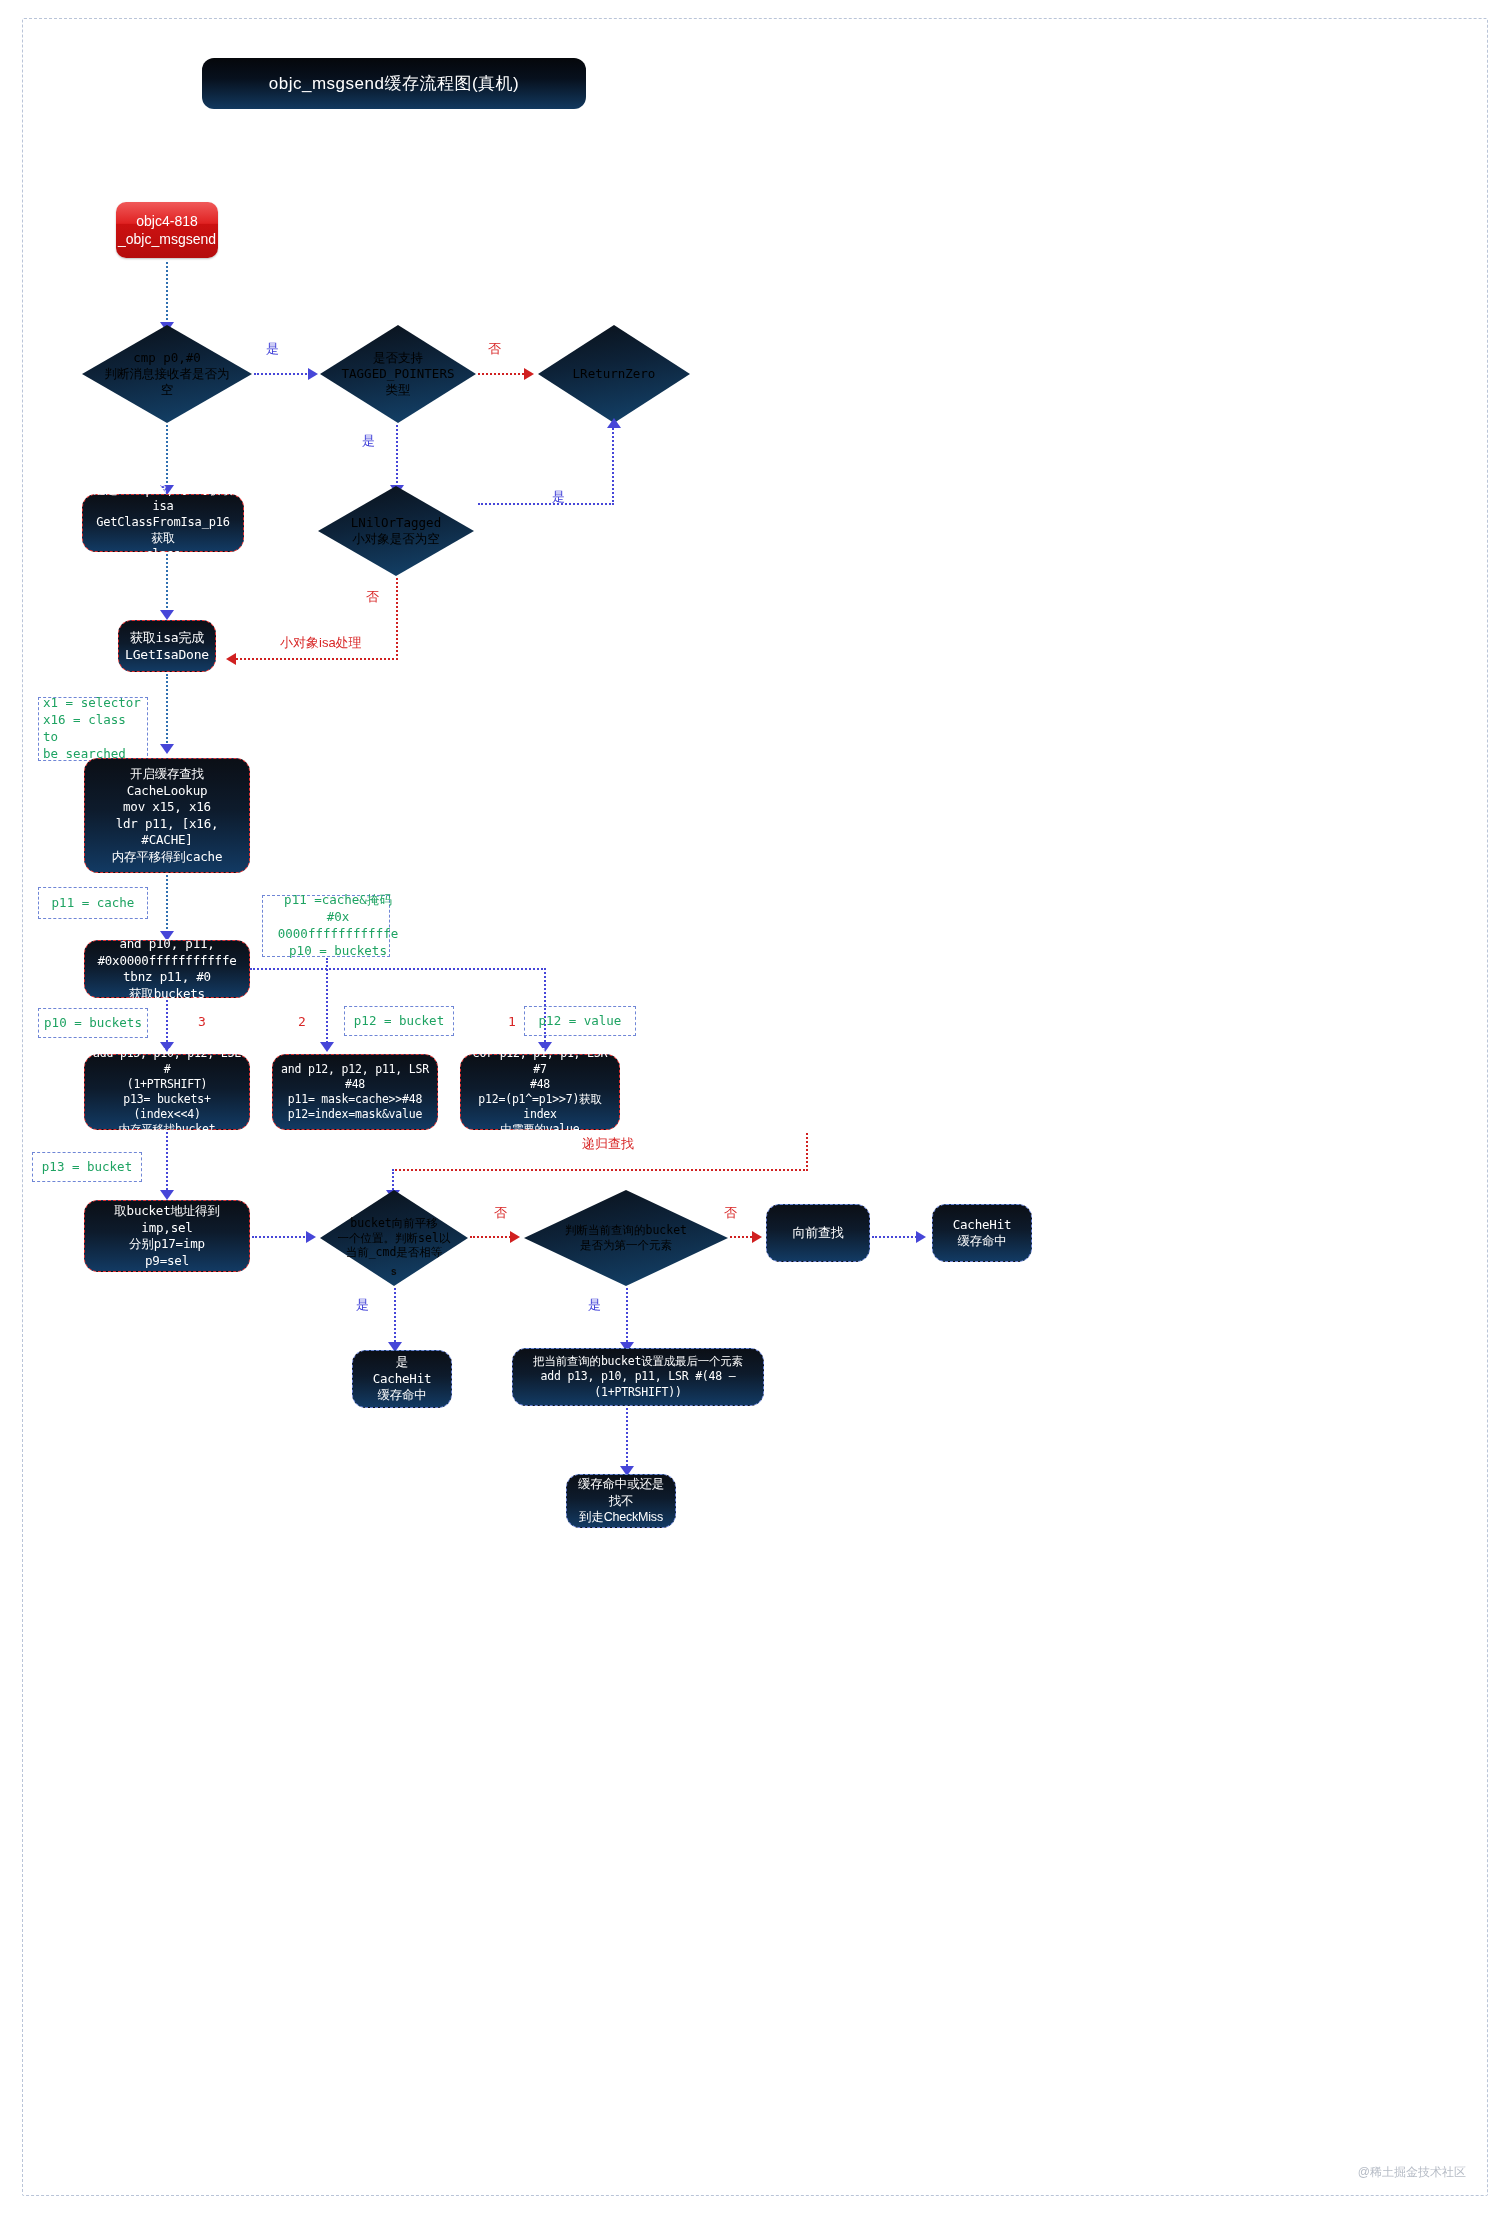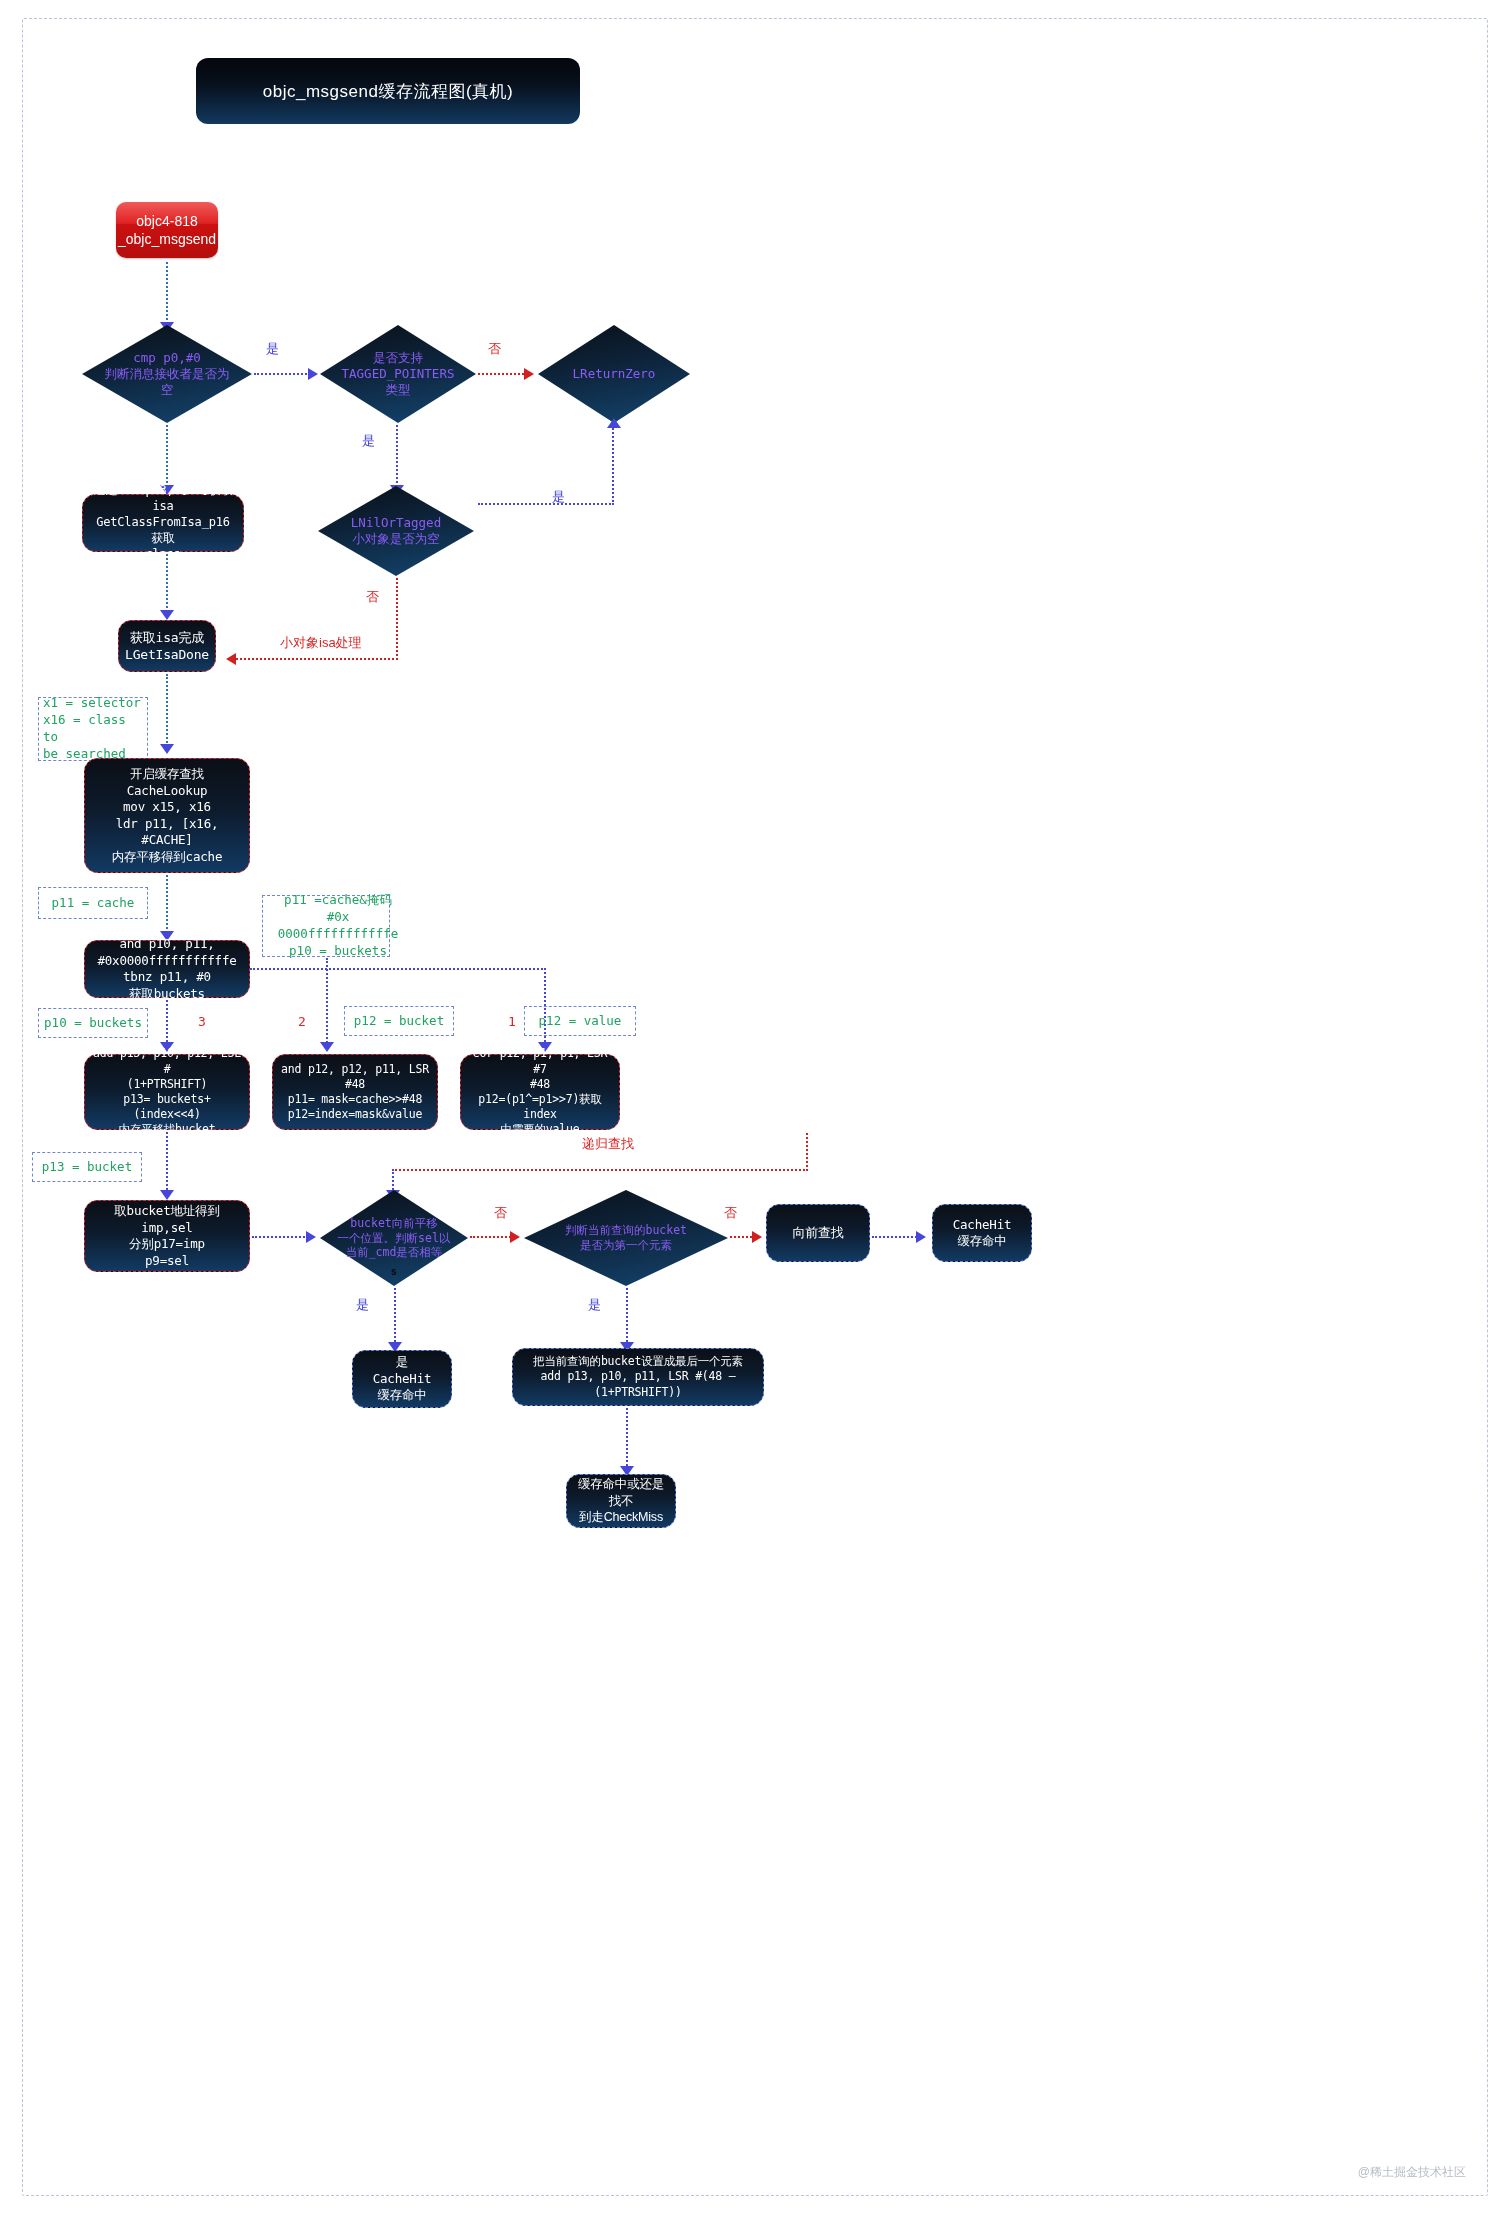--- a/index.html
+++ b/index.html
@@ -55,21 +55,21 @@
   .diamond{
     position:absolute;
     display:flex;align-items:center;justify-content:center;
   }
   .diamond .dshape{
     position:absolute;inset:0;
     background:linear-gradient(170deg,#0a1018 0%, #0d2238 40%, #14456f 100%);
     clip-path:polygon(50% 0%, 100% 50%, 50% 100%, 0% 50%);
   }
   .diamond .dtext{
-    position:relative;z-index:2;color:#8b5cf6;text-align:center;
+    position:relative;z-index:2;color:#000000;text-align:center;
     white-space:pre-line;line-height:1.3;
     font-family:"DejaVu Sans Mono", monospace;font-size:12.5px;
     padding:0 6px;
   }
 
   
   .note{
     position:absolute;box-sizing:border-box;
     border:1px dashed #6f86d6;
     display:flex;align-items:center;justify-content:center;
@@ -108,21 +108,21 @@
     font-family:"Liberation Sans", sans-serif;
   }
 </style>
 </head>
 <body>
 
 <div id="canvas">
 
   <div class="frame"></div>
 
-  <div class="titlebar" style="left:196px;top:58px;width:384px;height:66px;">objc_msgsend缓存流程图(真机)</div>
+  <div class="titlebar" style="left:202px;top:58px;width:384px;height:51px;">objc_msgsend缓存流程图(真机)</div>
 
   <div class="start" style="left:116px;top:202px;width:102px;height:56px;">objc4-818
 _objc_msgsend</div>
 
   <div class="edge v" style="left:166px;top:262px;height:62px;"></div>
   <div class="arw down b-down" style="left:160px;top:322px;"></div>
 
   <div class="diamond" style="left:82px;top:325px;width:170px;height:98px;">
     <div class="dshape"></div>
     <div class="dtext">cmp p0,#0

